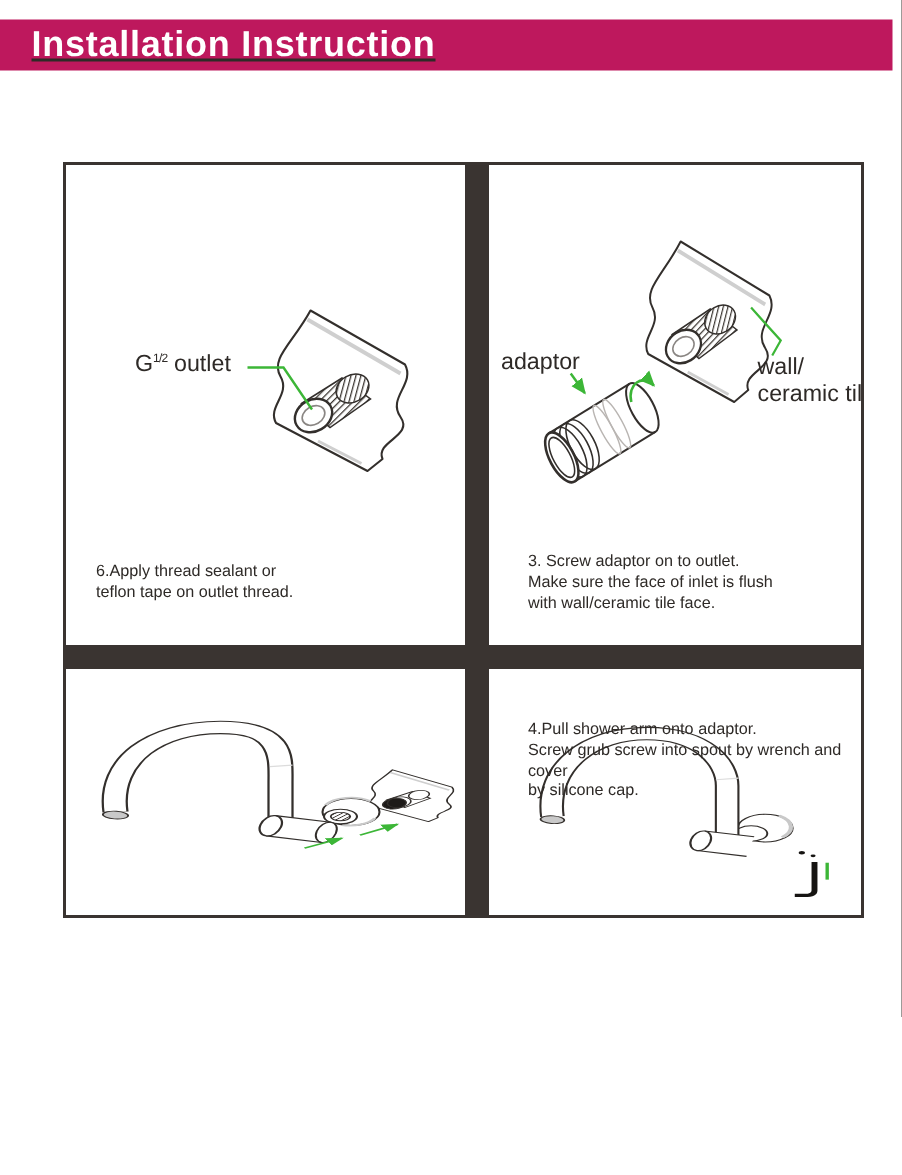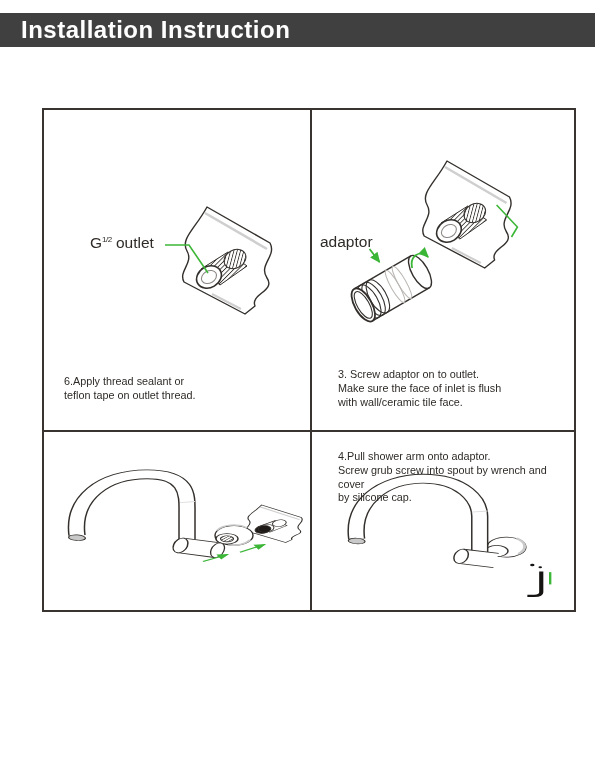--- a/index.html
+++ b/index.html
@@ -3,46 +3,46 @@
 <meta charset="utf-8">
 <style>
   html,body{margin:0;padding:0;}
   body{
     width:601px;height:783px;background:#ffffff;position:relative;
     font-family:"Liberation Sans","DejaVu Sans",sans-serif;
     color:#2e2a27;overflow:hidden;
   }
   .title-bar{
     position:absolute;left:0;top:13px;width:595px;height:34px;
-    background:#404040;display:flex;align-items:center;
+    background:#be185d;display:flex;align-items:center;text-decoration:underline;
   }
   .title-bar h1{
     margin:0;padding-left:21px;font-size:24px;font-weight:bold;
     color:#ffffff;letter-spacing:.5px;line-height:34px;white-space:nowrap;
   }
   .steps-grid{
     position:absolute;left:42px;top:108px;width:534px;height:504px;
     box-sizing:border-box;border:2px solid #393330;
     border-color:#3a3431;background:#3a3431;
-    display:grid;grid-template-columns:266px 1fr;grid-template-rows:320px 1fr;gap:2px;
+    display:grid;grid-template-columns:266px 1fr;grid-template-rows:320px 1fr;gap:16px;
   }
   .panel{background:#ffffff;position:relative;overflow:hidden;}
   .panel svg{position:absolute;left:0;top:0;width:100%;height:100%;}
   .caption{
     position:absolute;margin:0;font-size:10.8px;line-height:1.28;
     color:#2e2a27;white-space:pre-line;
   }
   .callout{
     position:absolute;font-size:15.5px;color:#2e2a27;white-space:nowrap;line-height:1.15;
   }
   .callout sup{font-size:8px;vertical-align:super;letter-spacing:-.5px;}
   #cap1{left:20px;top:265px;}
   #cap2{left:26px;top:258px;}
   #cap3{left:20px;top:262px;}
-  #cap4{left:26px;top:18px;}
+  #cap4{left:26px;top:34px;}
   #lbl-g-outlet{left:46px;top:124px;}
   #lbl-adaptor{left:8px;top:123px;text-align:center;}
   #lbl-wall{left:179px;top:126px;}
 </style>
 </head>
 <body>
 
 <header class="title-bar">
   <h1>Installation Instruction</h1>
 </header>
@@ -108,20 +108,24 @@
         <ellipse cx="59" cy="178.5" rx="8.5" ry="18.5" fill="none" stroke="#332f2c" stroke-width="1.1"></ellipse>
         <ellipse cx="64" cy="178.5" rx="8.5" ry="18.5" fill="none" stroke="#332f2c" stroke-width="1.1"></ellipse>
         <ellipse cx="47" cy="178.5" rx="8.5" ry="18.5" fill="#ffffff" stroke="#332f2c" stroke-width="1.8"></ellipse>
         <ellipse cx="47" cy="178.5" rx="6" ry="15" fill="#ffffff" stroke="#332f2c" stroke-width="1.1"></ellipse>
       </g>
       <line x1="58" y1="139" x2="68" y2="152" stroke="#3cb637" stroke-width="1.8" marker-end="url(#gahead2)"></line>
       <path d="M101,158 C98,146 109,139 117,147" fill="none" stroke="#3cb637" stroke-width="1.8" marker-end="url(#gahead2)"></path>
       <polyline points="186,95 207,117 201,127" fill="none" stroke="#3cb637" stroke-width="1.6"></polyline>
     </svg>
     <div class="callout" id="lbl-adaptor">adaptor</div>
+    <div class="callout" id="lbl-wall">
+      <div>wall/</div>
+      <div>ceramic tile</div>
+    </div>
     <p class="caption" id="cap2">3. Screw adaptor on to outlet.
 Make sure the face of inlet is flush
 with wall/ceramic tile face.</p>
   </section>
 
   <section class="panel">
     <svg viewBox="0 0 266 320" preserveAspectRatio="none">
       <defs>
         <pattern id="hatch3" width="3.2" height="3.2" patternUnits="userSpaceOnUse" patternTransform="rotate(45)">
           <rect width="3.2" height="3.2" fill="#ffffff"></rect>

